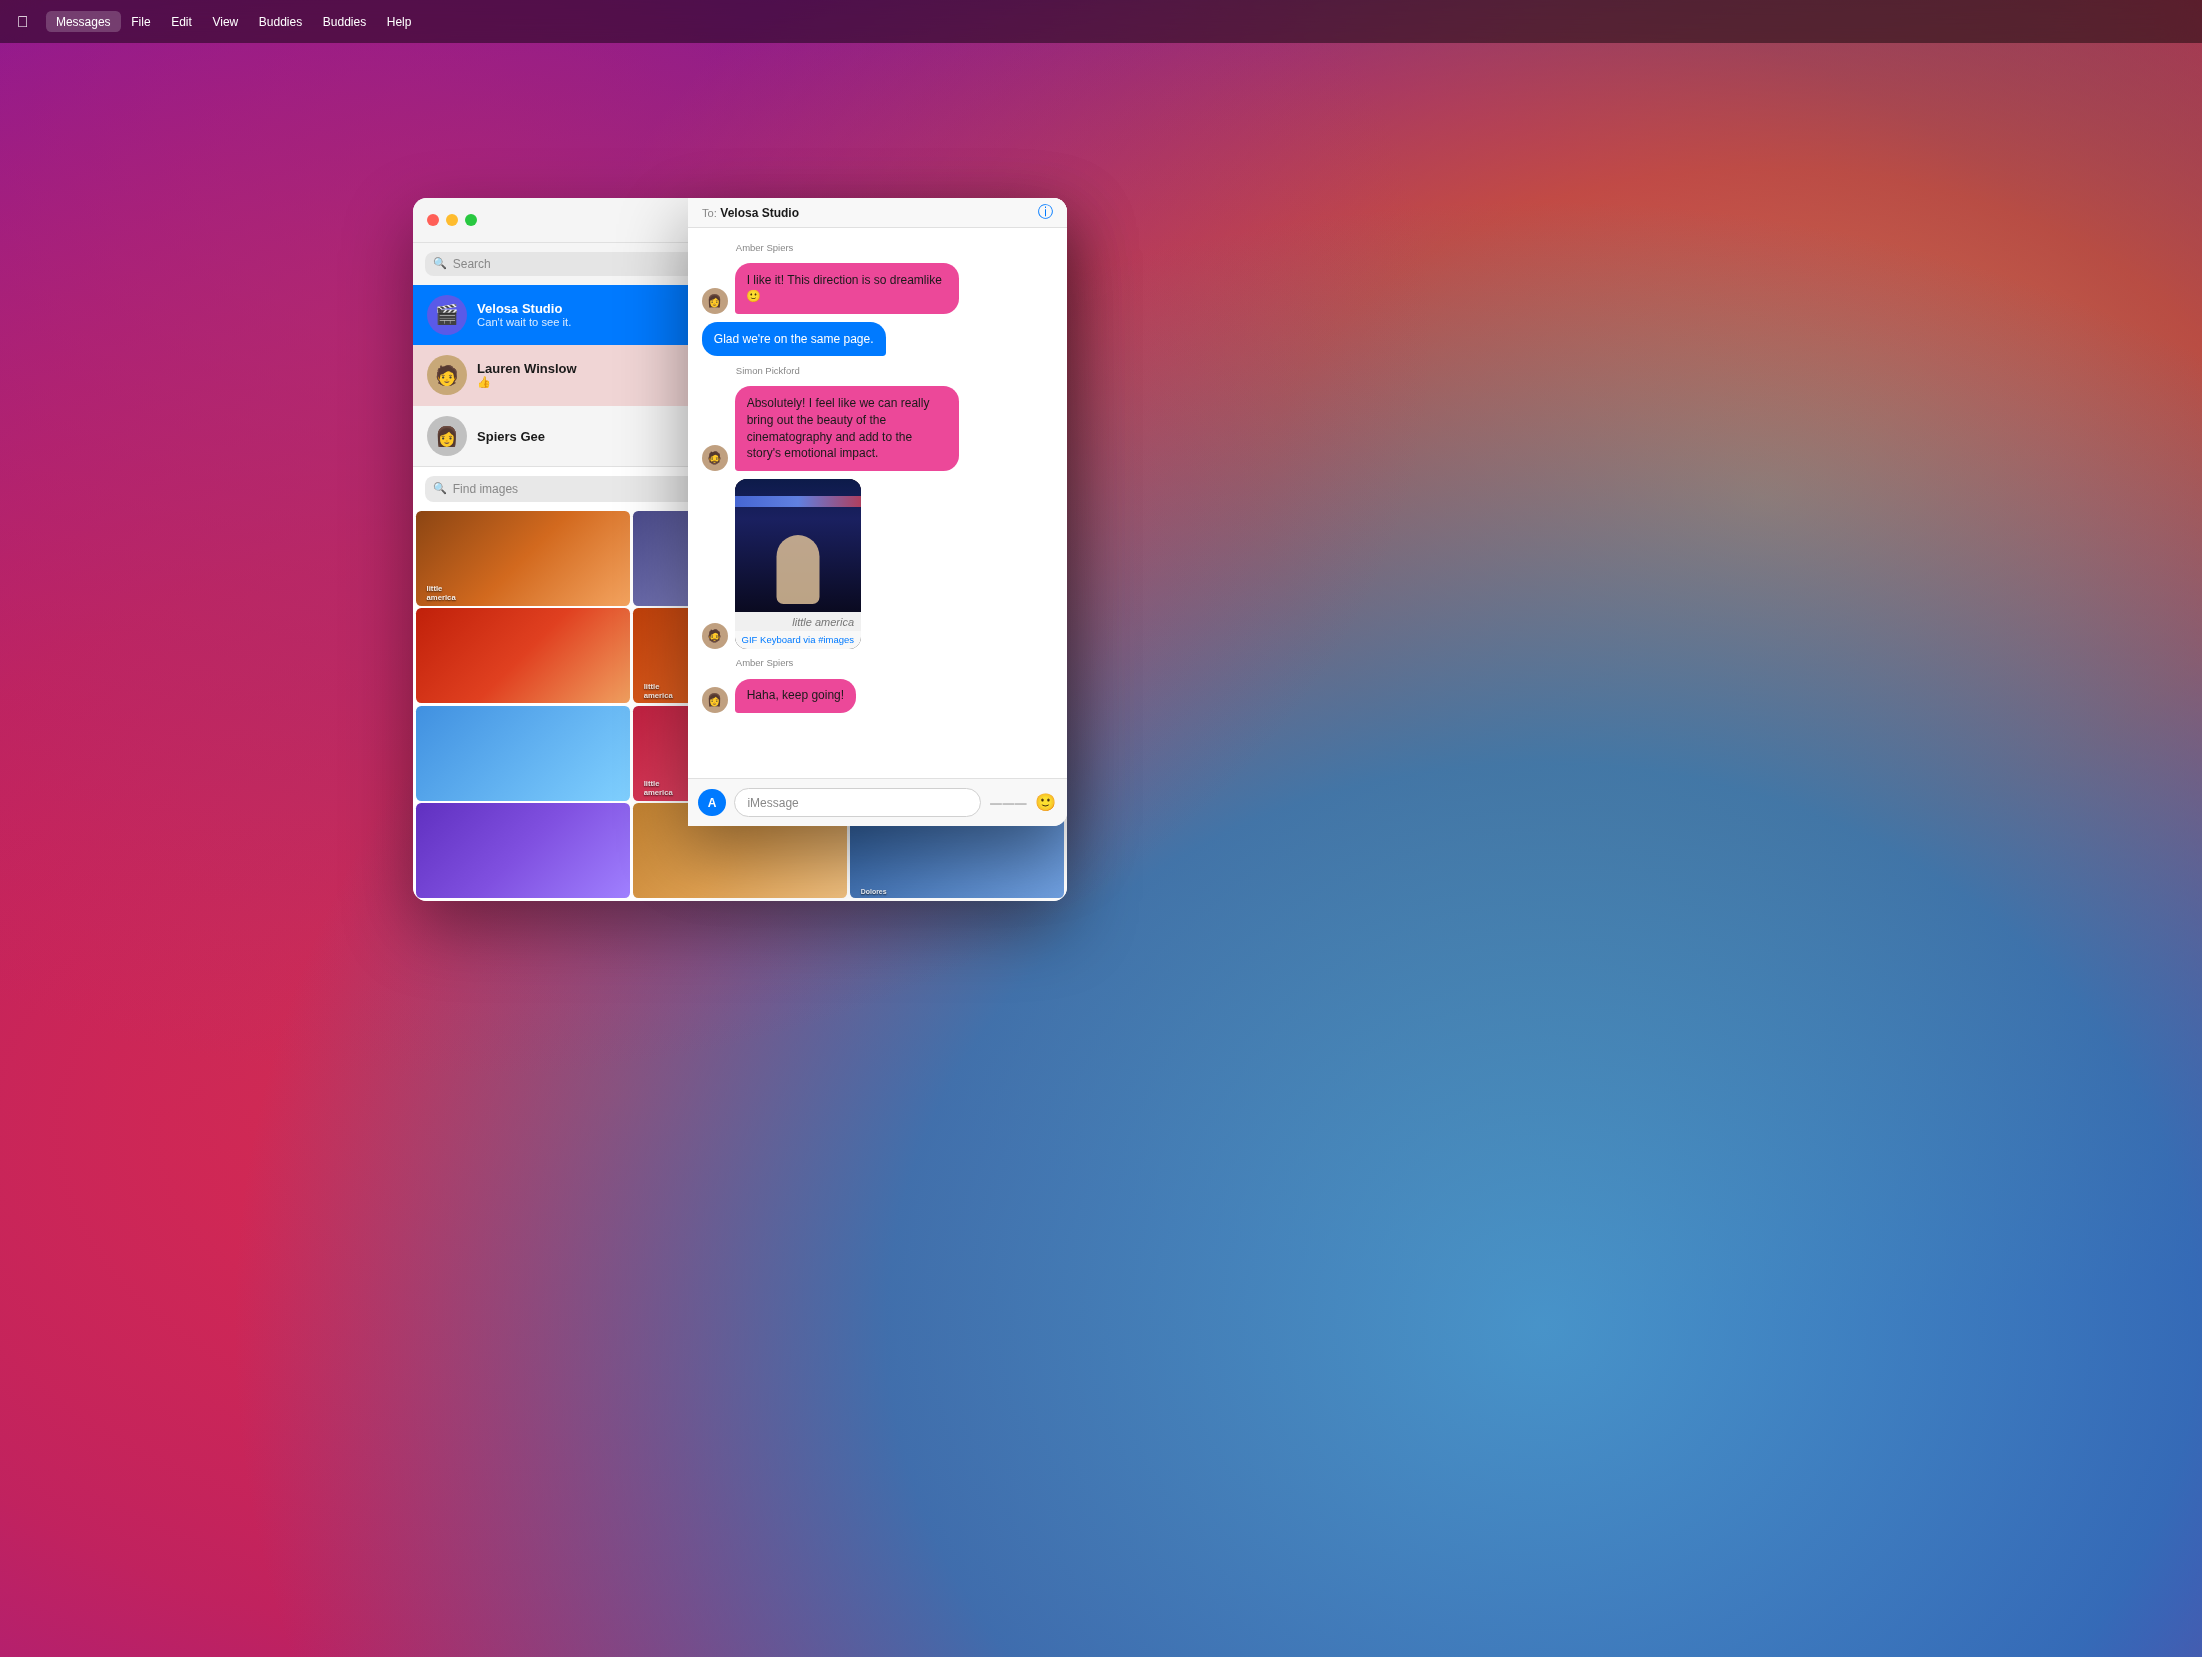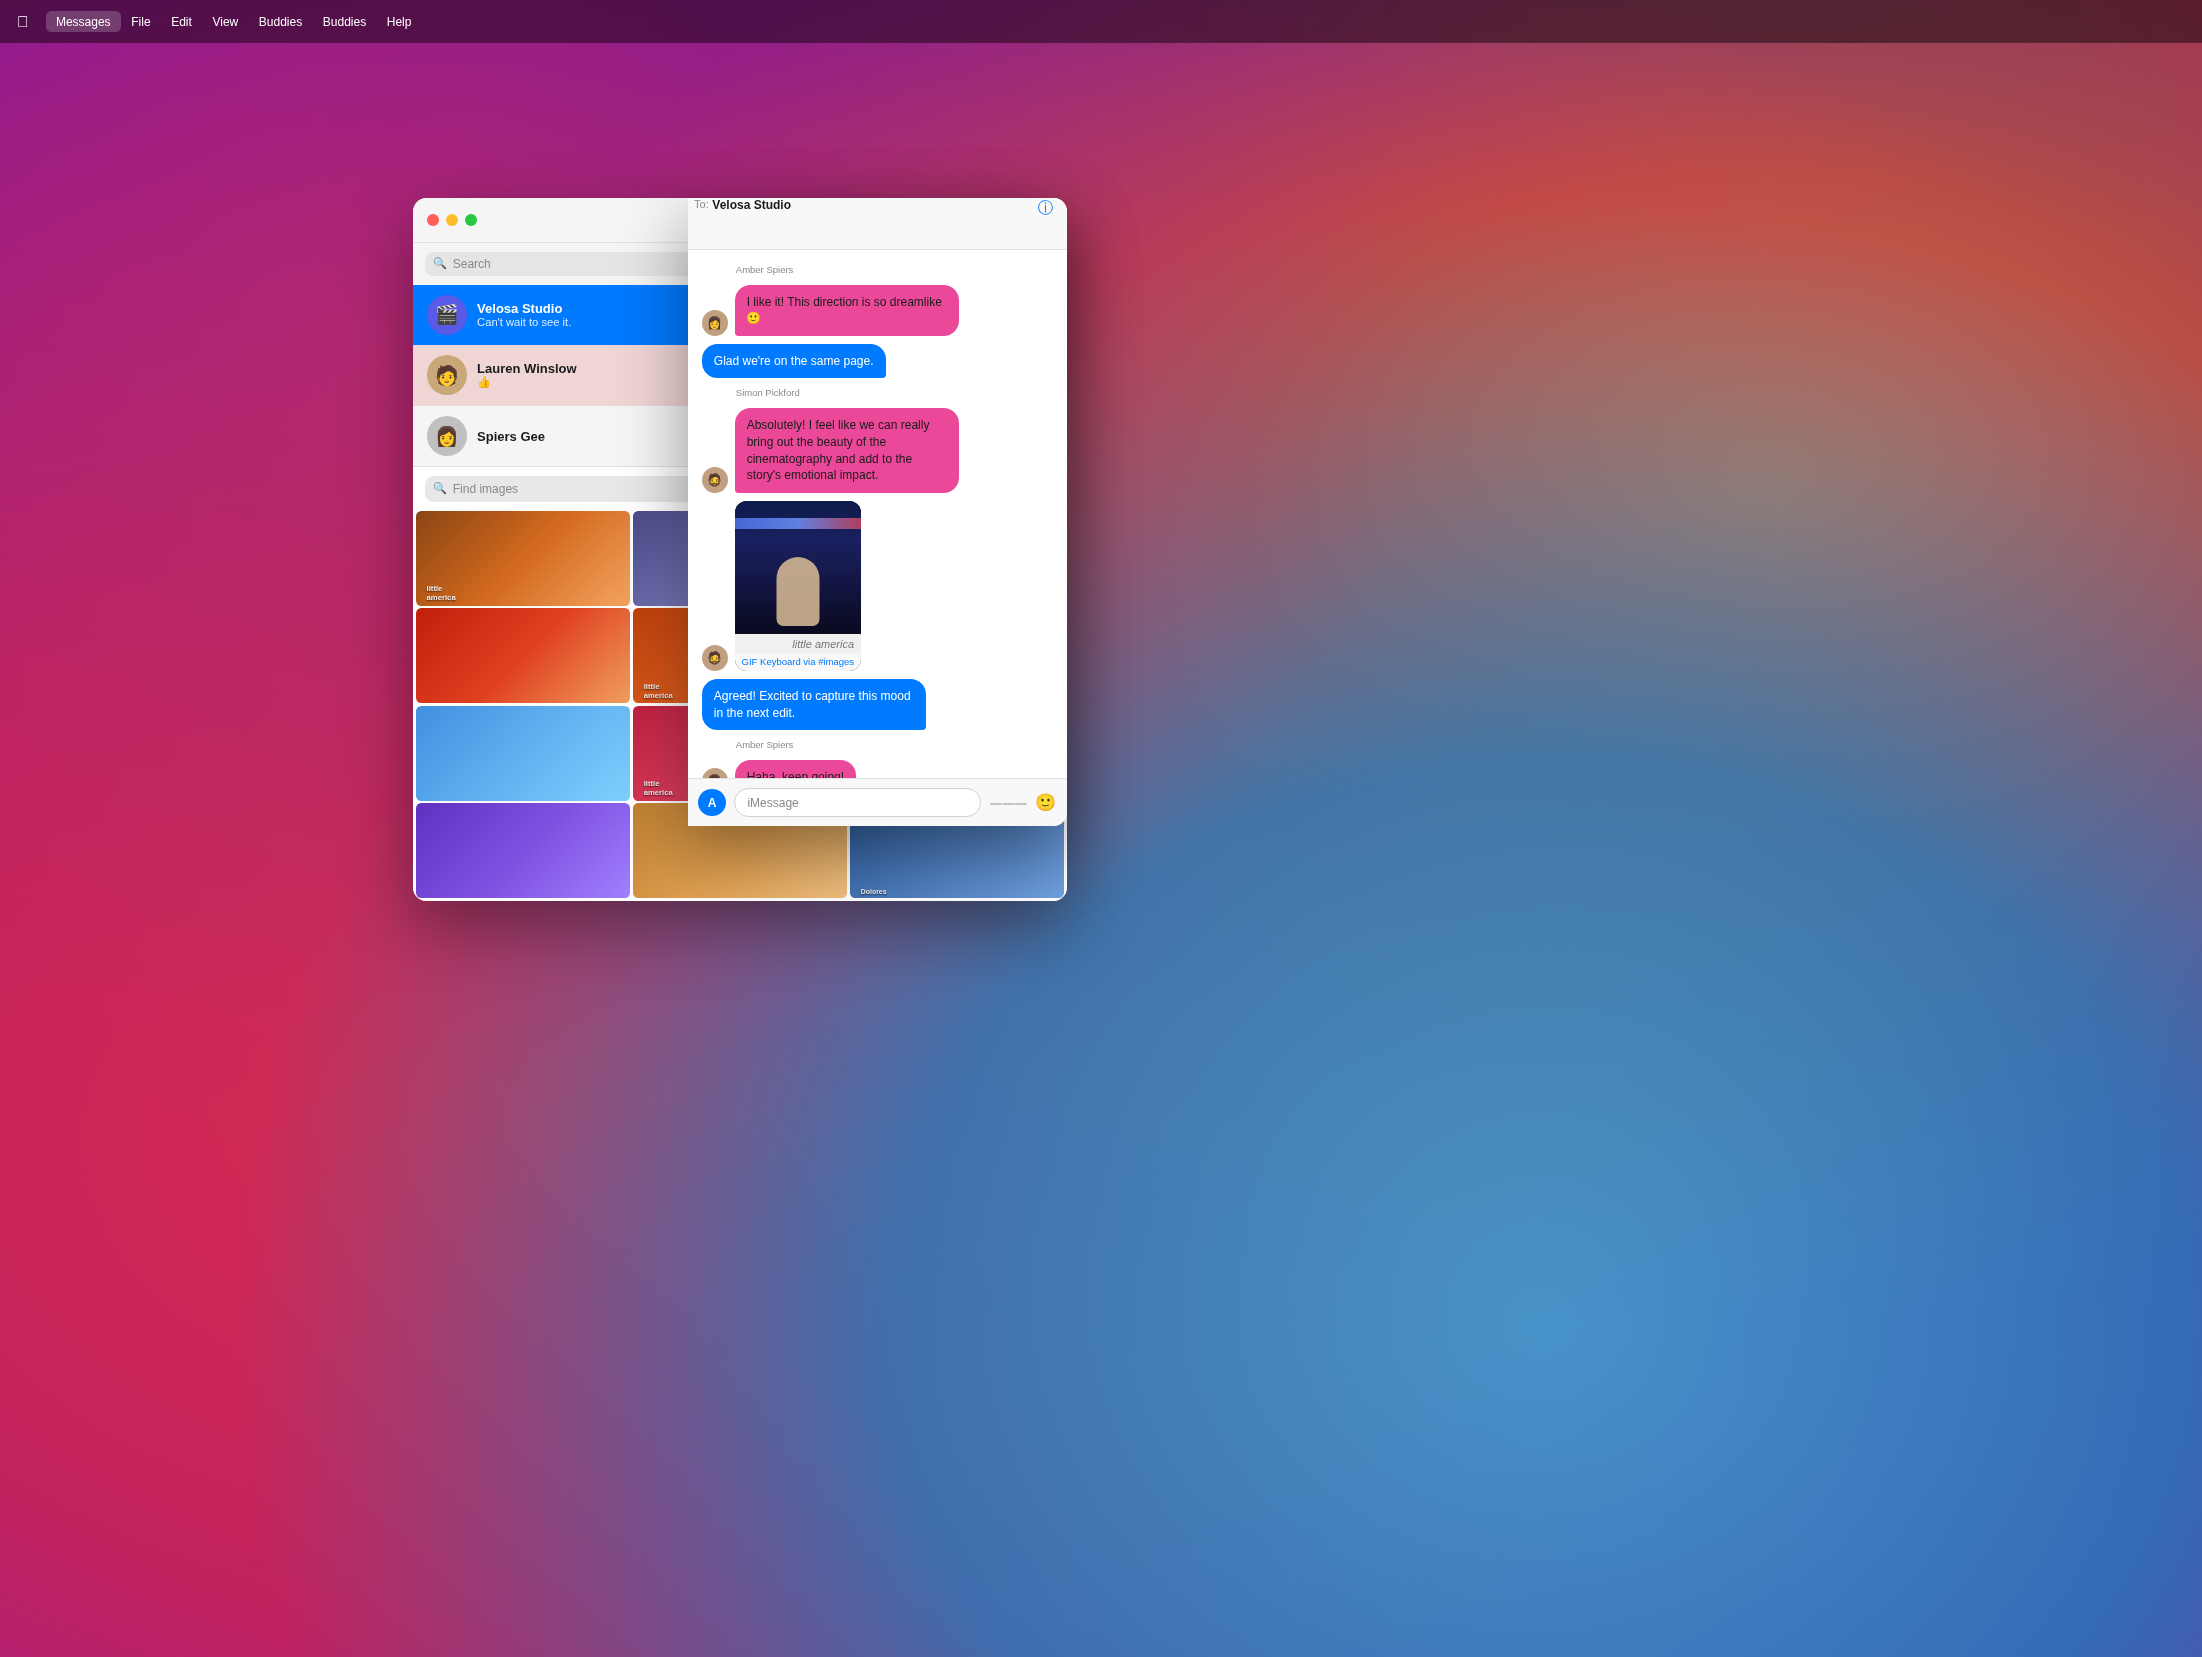--- a/index.html
+++ b/index.html
@@ -249,25 +249,25 @@
       height: 628px;
       background: #fff;
       border-radius: 0 13.8px 13.8px 0;
       box-shadow: 0 26px 69px rgba(0,0,0,0.4);
       display: flex;
       flex-direction: column;
       z-index: 20;
       overflow: hidden;
     }
     .chat-header {
-      height: 52px;
+      height: 30px;
       background: #f8f8f8;
       display: flex;
-      align-items: flex-start;
-      padding: 0 6px;
+      align-items: center;
+      padding: 0 14px;
       border-bottom: 0.9px solid #e0e0e0;
       position: relative;
     }
     .chat-to-label {
       font-size: 11.2px;
       color: #888;
     }
     .chat-to-name {
       font-size: 12px;
       font-weight: 600;
@@ -611,23 +611,20 @@
             </div>
             <div style="background:#f0f0f0;padding:3.4px 6.9px;display:flex;justify-content:space-between;align-items:center;">
               <span></span>
               <span style="font-size:11px;color:#777;font-style:italic;">little america</span>
             </div>
           </div>
           <div class="gif-badge">GIF Keyboard via #images</div>
         </div>
       </div>
 
-      <div class="message-row outgoing">
-        <div class="bubble outgoing">Agreed! Excited to capture this mood in the next edit.</div>
-      </div>
 
       <div class="sender-label">Amber Spiers</div>
       <div class="message-row incoming">
         <div class="msg-avatar">👩</div>
         <div class="bubble incoming">Haha, keep going!</div>
       </div>
 
     </div>
 
     <div class="chat-input-bar">

